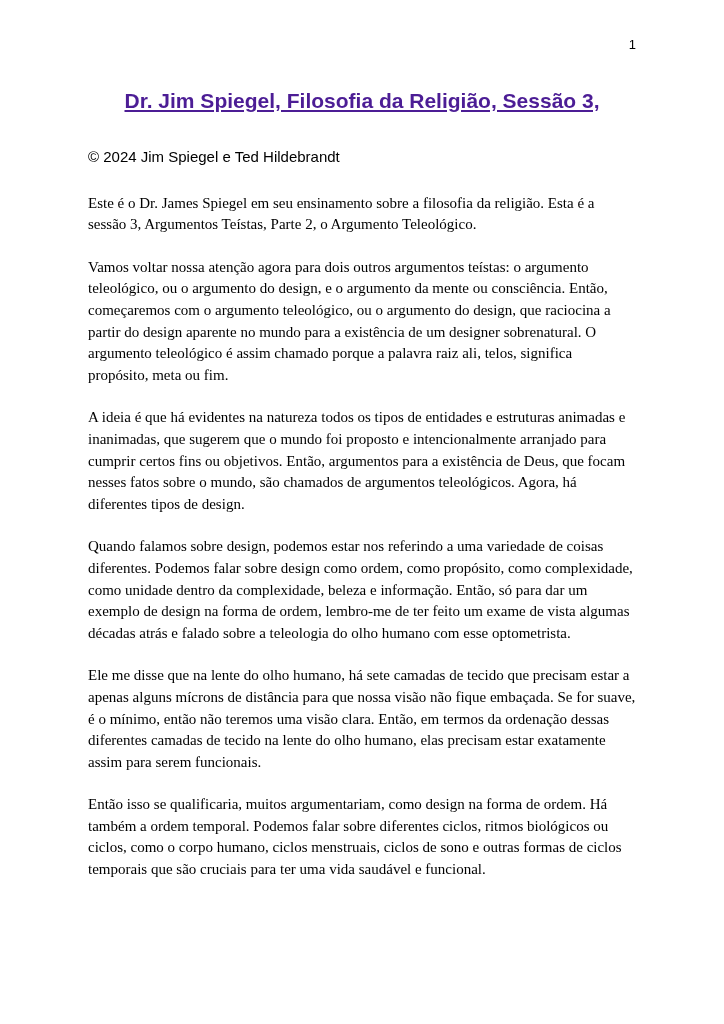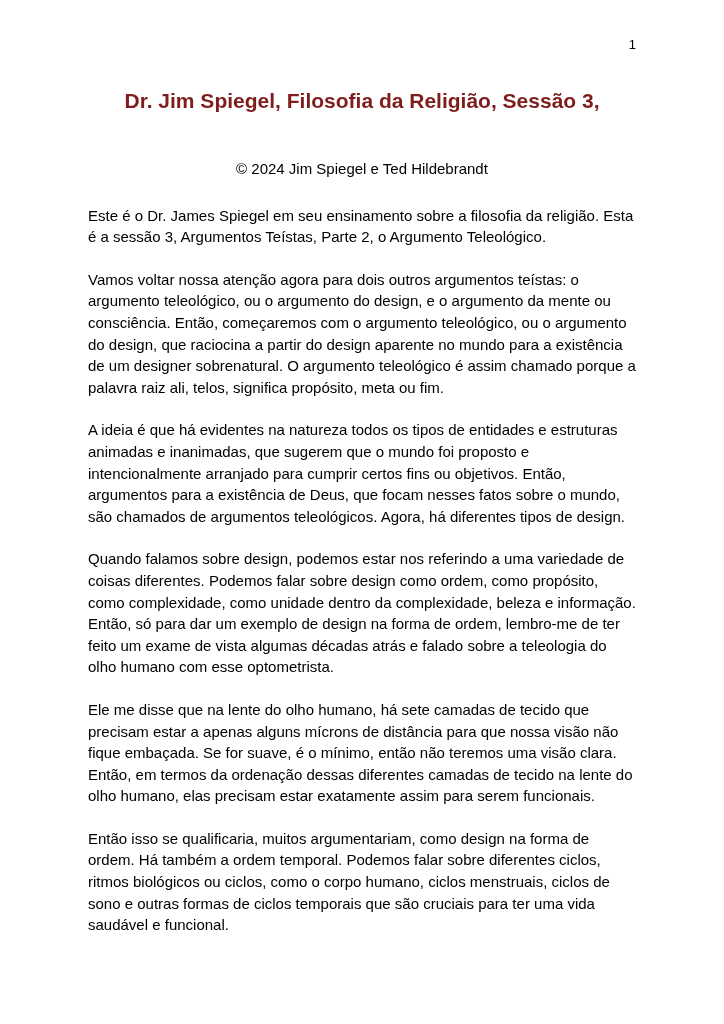--- a/index.html
+++ b/index.html
@@ -29,34 +29,36 @@
     font-size: 13px;
     line-height: 1;
     color: #000000;
   }
   .doc-title {
     margin: 48px 0 0 0;
     text-align: center;
     font-size: 21px;
     font-weight: bold;
     line-height: 1.42;
-    color: #7f1d1d;
+    color: #4c1d95;
+    text-decoration: underline;
   }
   .copyright {
-    text-align: center;
+    text-align: left;
     font-size: 15px;
     line-height: 1.4;
-    margin-top: 12px;
+    margin-top: 0;
     color: #000000;
   }
   .body-text {
     margin-top: 26px;
     font-size: 15px;
     line-height: 1.44;
     text-align: left;
+    font-family: Liberation Serif, serif;
   }
   .body-text p {
     margin: 0 0 21px 0;
   }
   .body-text p:last-child {
     margin-bottom: 18px;
   }
 </style>
 </head>
 <body>

